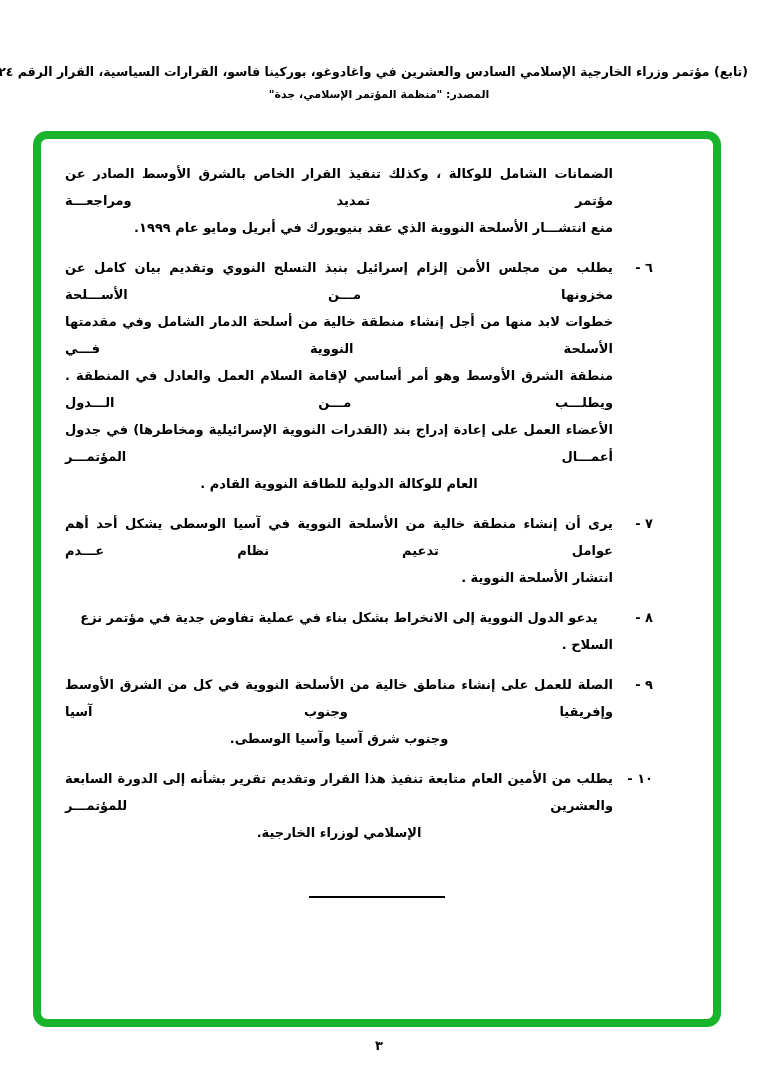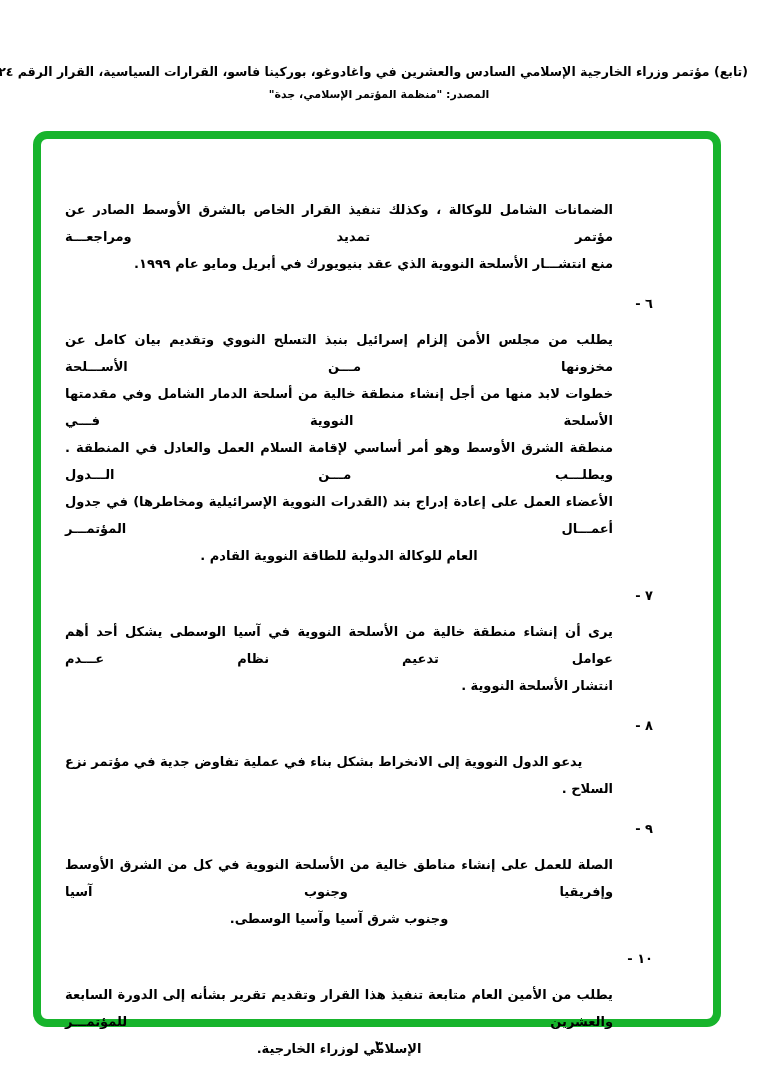--- a/index.html
+++ b/index.html
@@ -57,23 +57,23 @@
   .para {
     display: flex;
     margin-bottom: 13px;
   }
   .marker {
     width: 40px;
     flex: 0 0 40px;
     text-align: right;
     white-space: nowrap;
   }
-  .ptext { flex: 1 1 auto; min-width: 0; margin-top: 36px; }
+  .ptext { flex: 1 1 auto; min-width: 0; }
   .line          { text-align: justify; text-align-last: justify; }
-  .line.right    { text-align: left;   text-align-last: right; }
+  .line.right    { text-align: center;   text-align-last: right; }
   .line.center   { text-align: right;  text-align-last: center; }
   
   .end-divider {
     width: 136px;
     border-top: 2px solid #000;
     margin: 50px auto 0 auto;
   }
   
   .page-number {
     position: absolute;

